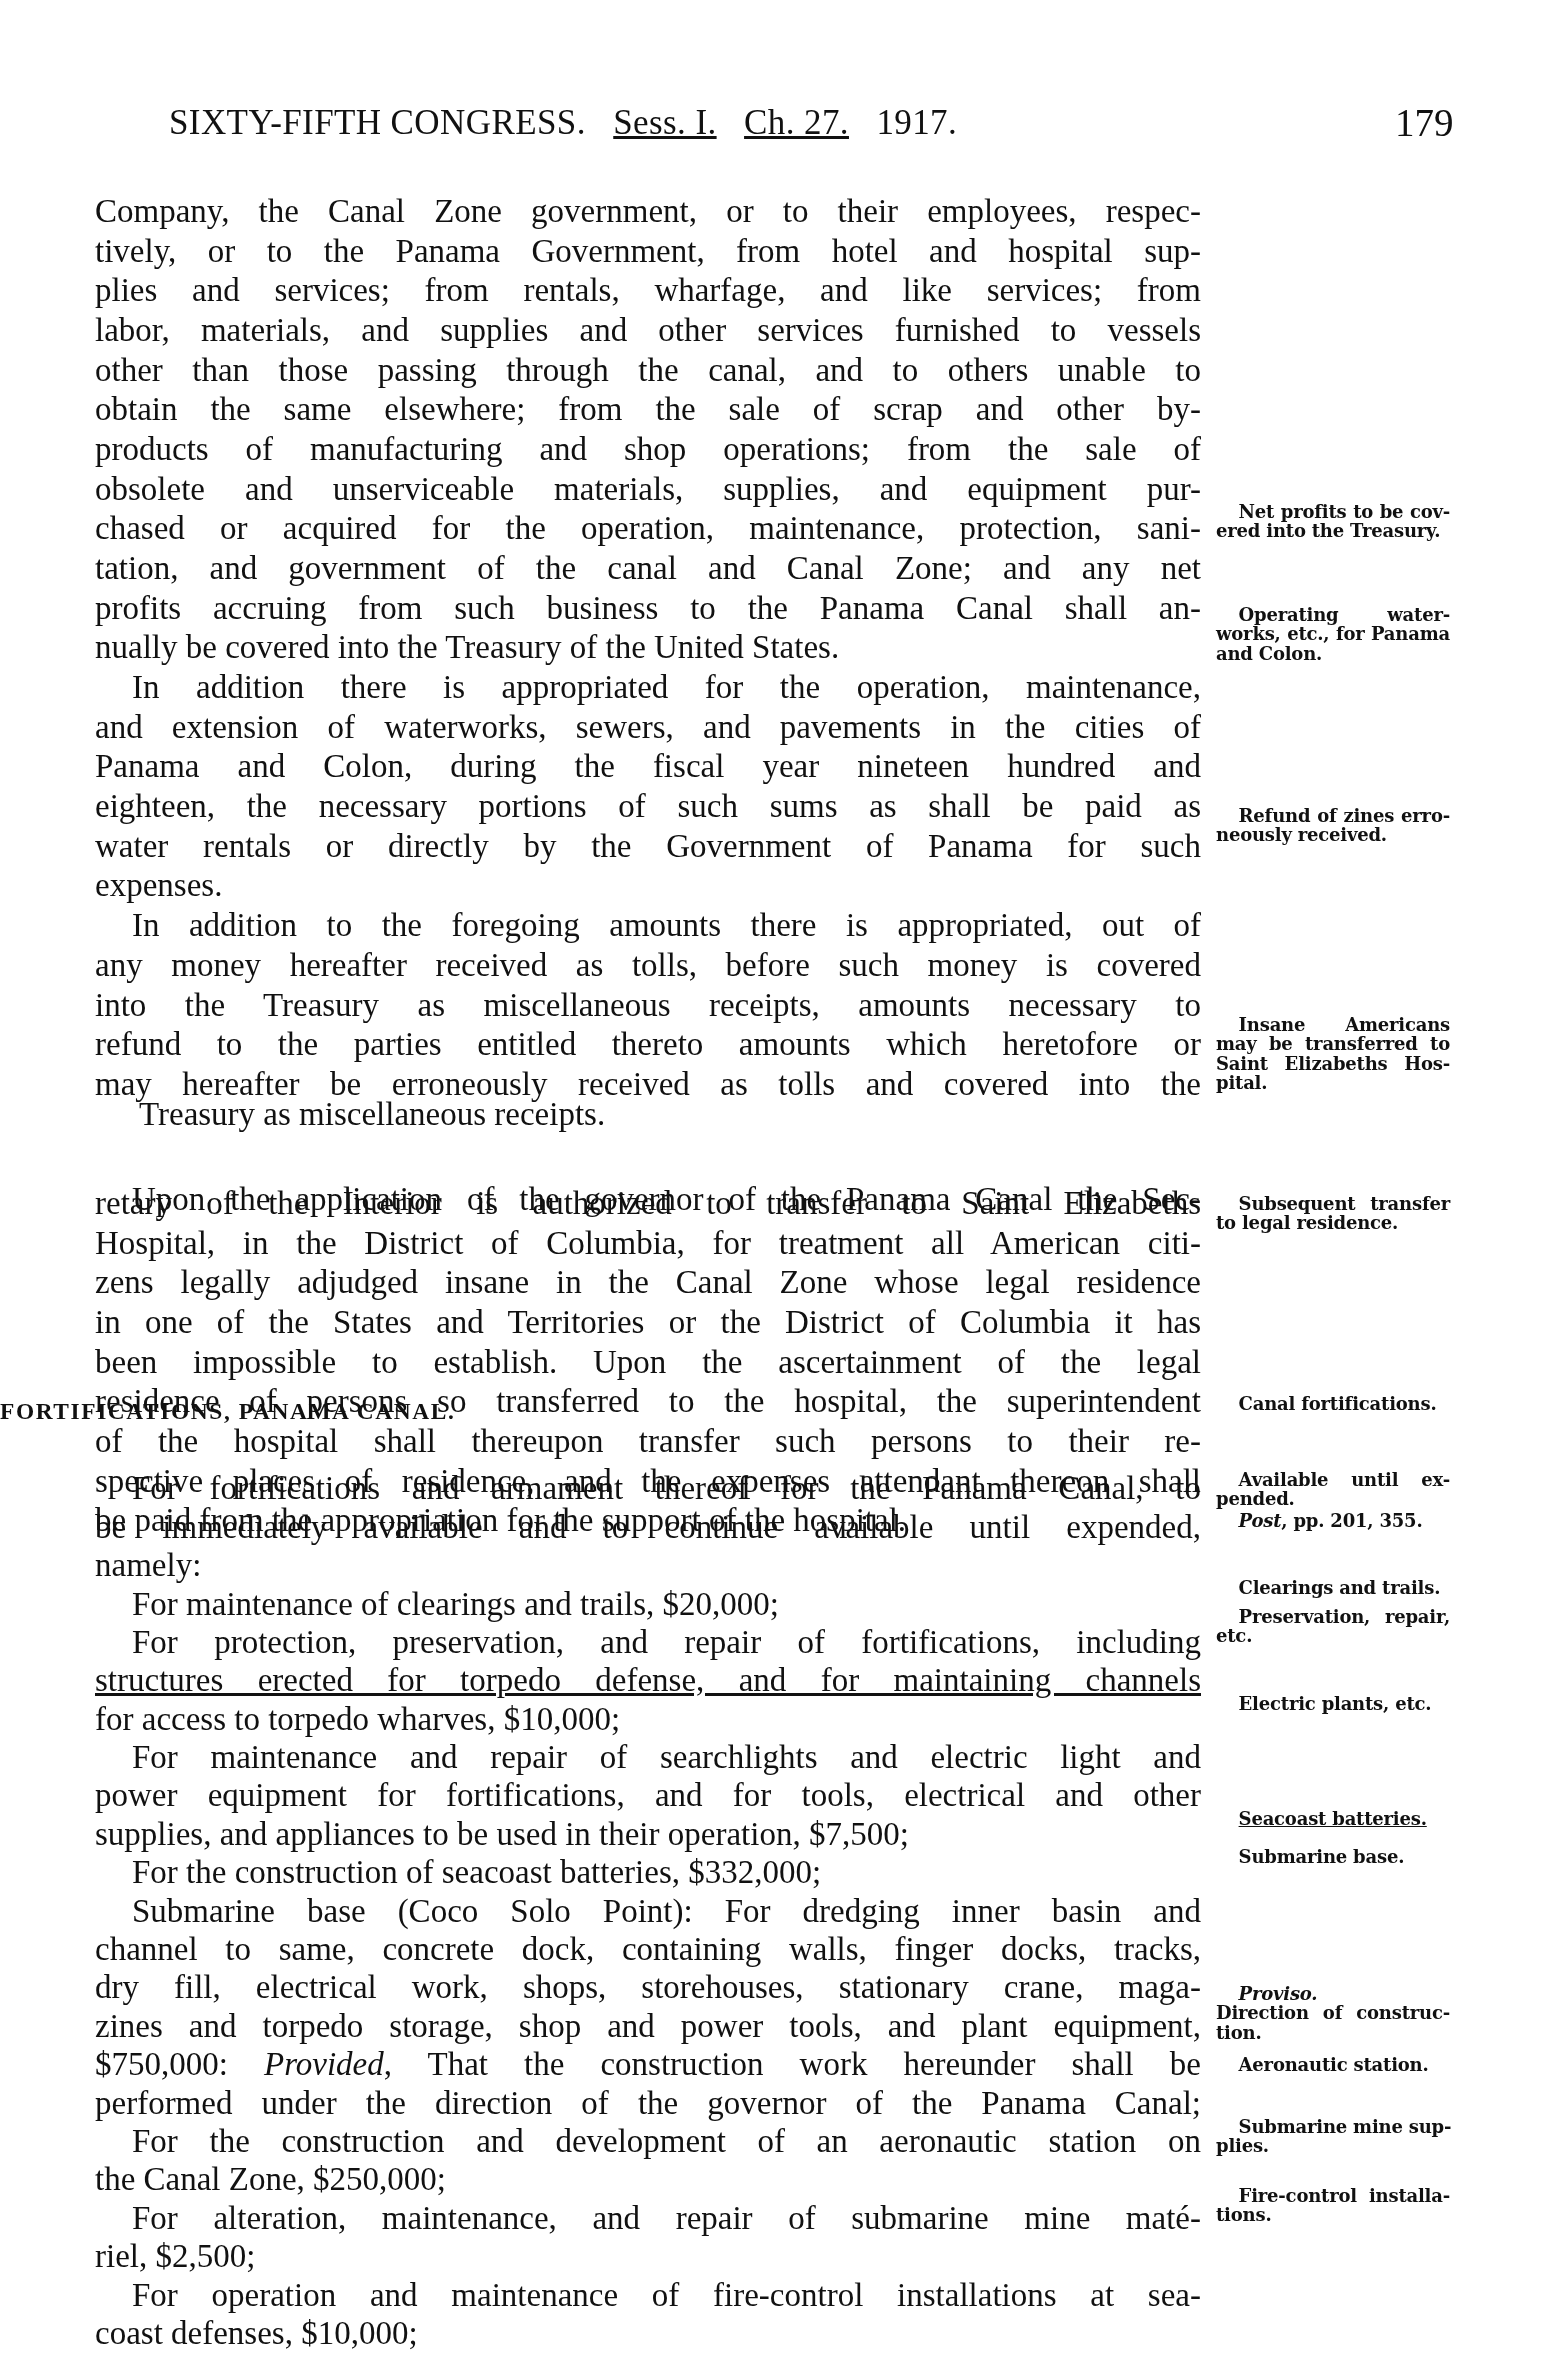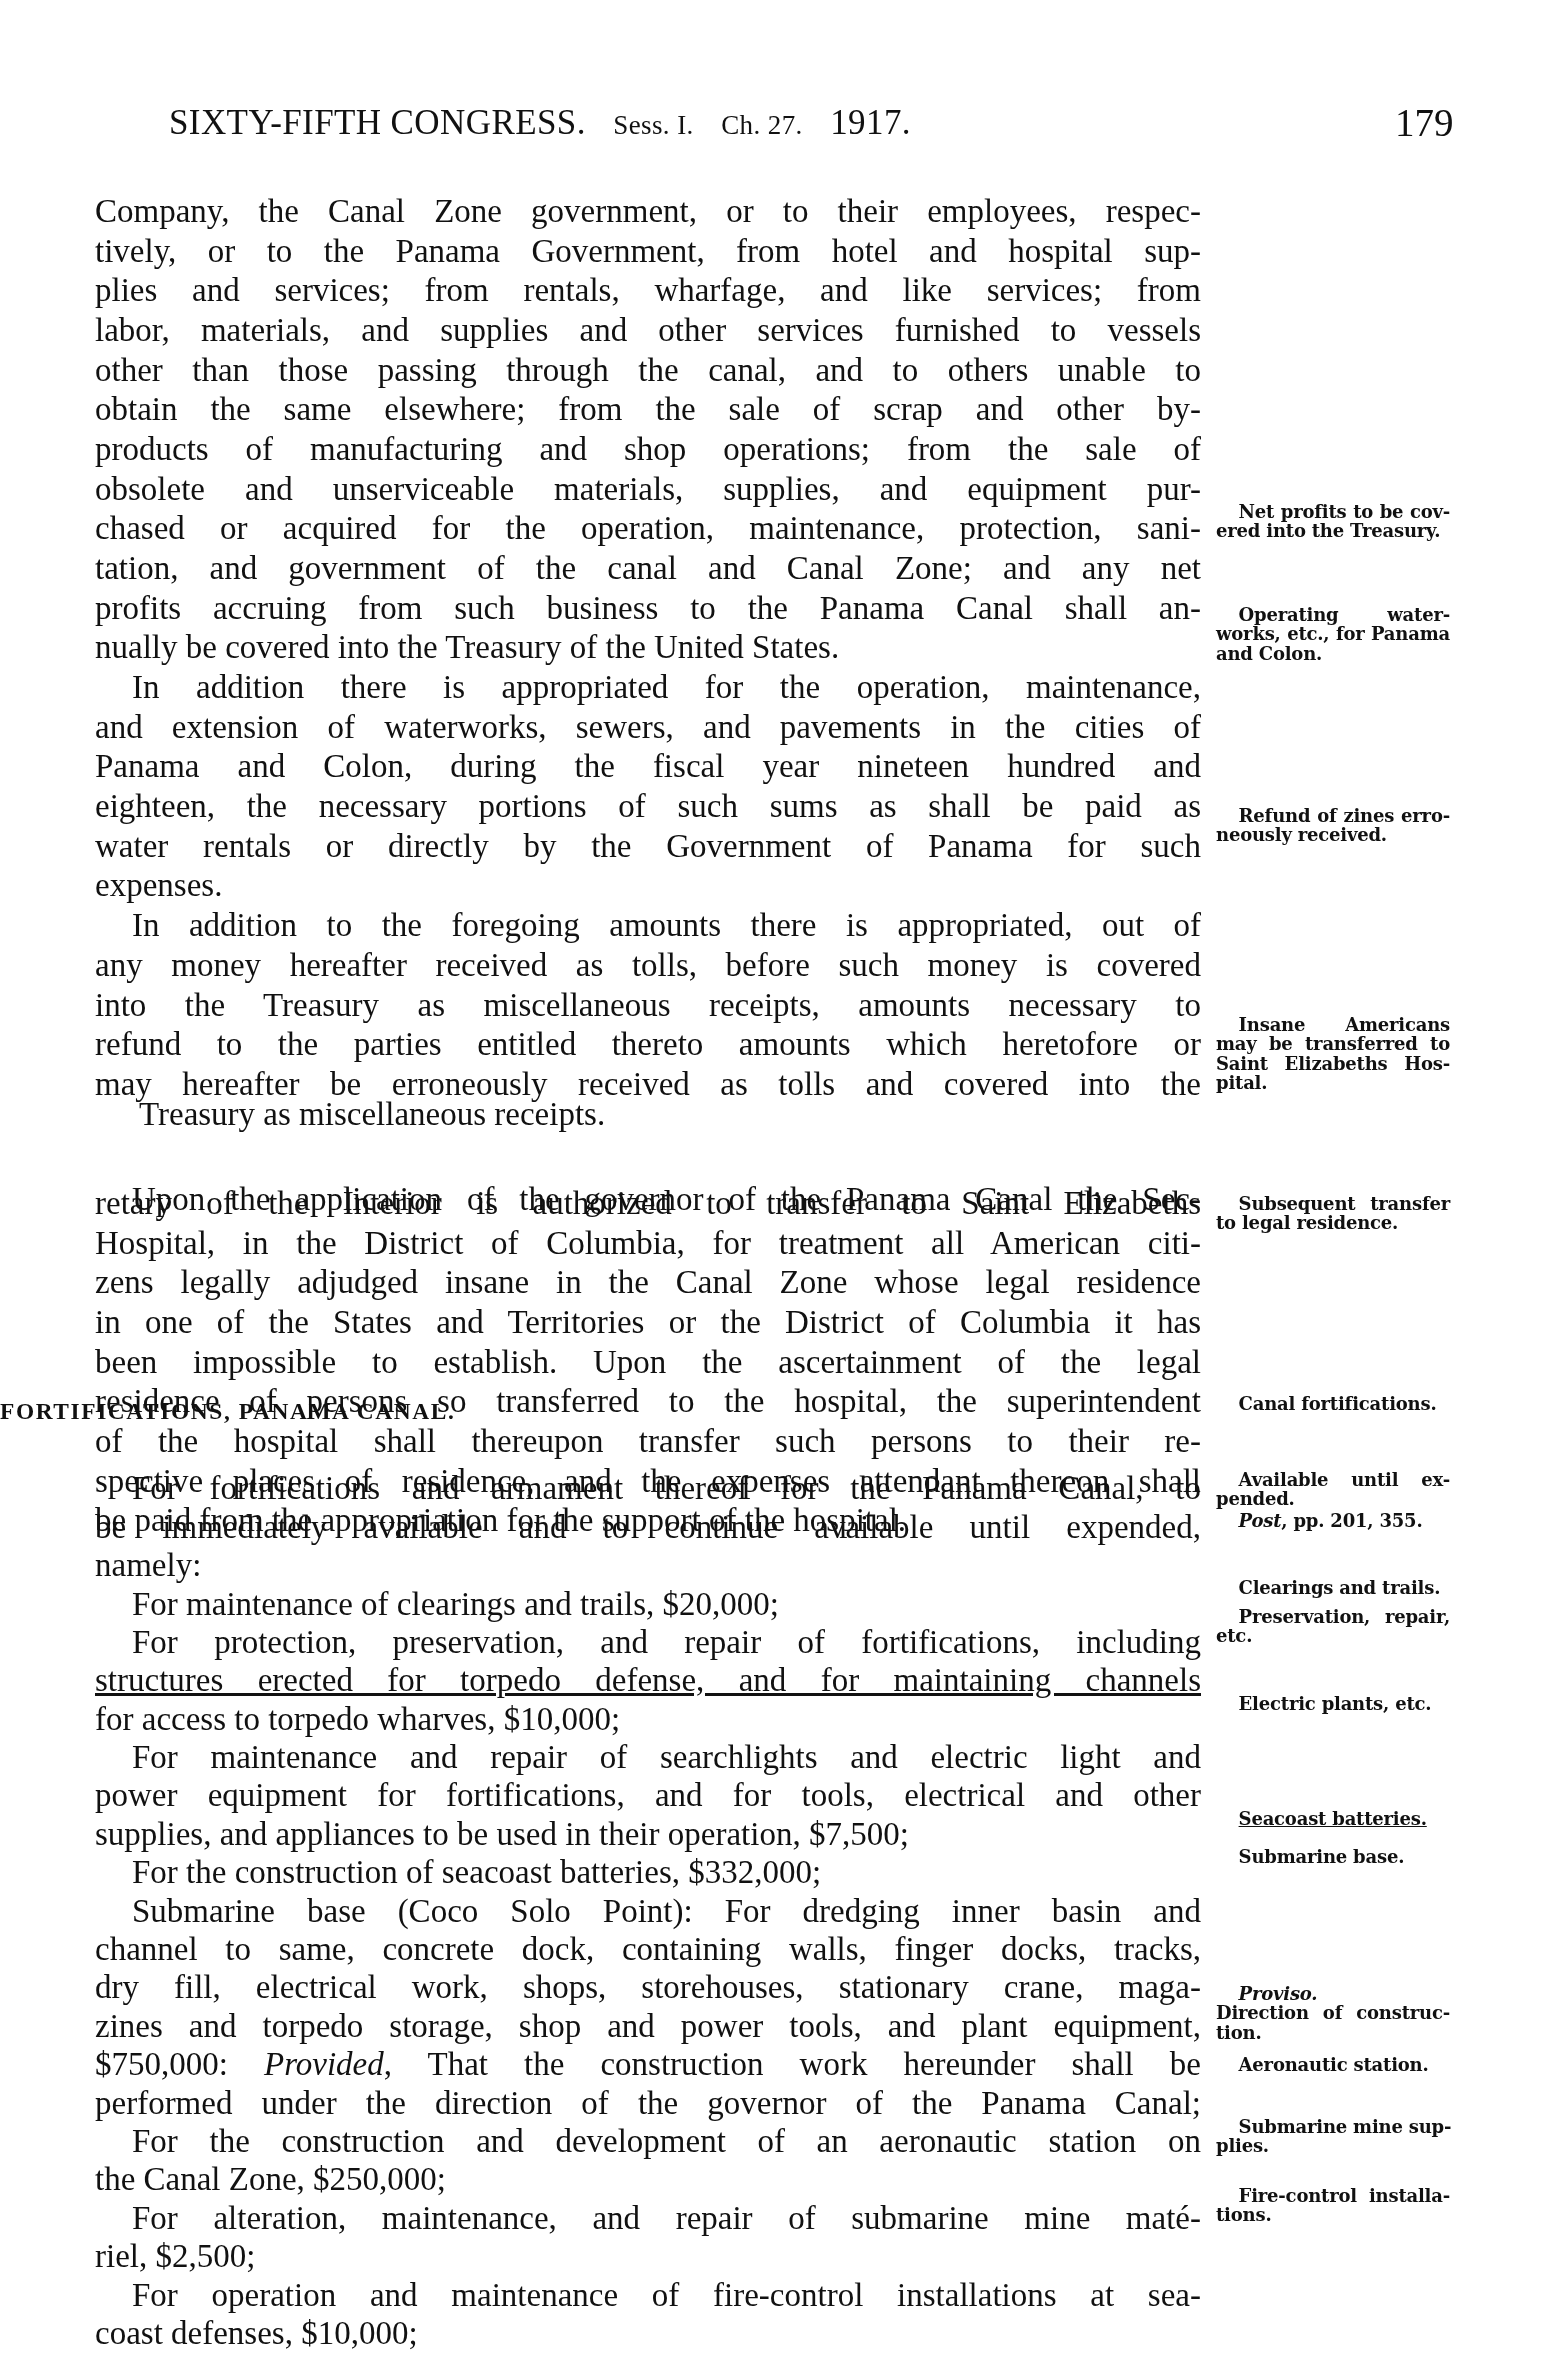--- a/index.html
+++ b/index.html
@@ -1,19 +1,19 @@
 <!DOCTYPE html>
 <html style="font-size:13px"><head>
 <meta charset="utf-8">
 <style>
   html, body { margin: 0; padding: 0; background: #ffffff; }
   body { width: 1545px; height: 2377px; position: relative; overflow: hidden; color: #111111;
          font-family: "Liberation Serif", "DejaVu Serif", serif; }
   .header { position: absolute; top: 103px; left: 169px; font-size: 35px; letter-spacing: 0.4px; white-space: nowrap; }
-  .header .sc { font-size: 27px; }
+  .header .sc { font-size: 35px; text-decoration: underline; }
   .pagenum { position: absolute; top: 100px; left: 1395px; font-size: 39px; }
   .body-line { position: absolute; left: 95px; width: 1106px; font-size: 33px; line-height: 39px;
                height: 39px; white-space: nowrap; text-align: justify; text-align-last: justify; }
   .body-line.last { text-align-last: left; }
   .body-line.indent { padding-left: 37px; width: 1069px; }
   .heading { position: absolute; top: 1398px; left: 0; width: 1202px; font-size: 23.4px;
              letter-spacing: 1.6px; font-weight: bold; }
   .note { position: absolute; left: 1216px; width: 234px; font-size: 18px; line-height: 19.4px;
           font-weight: bold; font-family: "DejaVu Serif", "Liberation Serif", serif; letter-spacing: -0.2px; }
   .note .nl { display: block; white-space: nowrap; text-align: justify; text-align-last: justify; }

